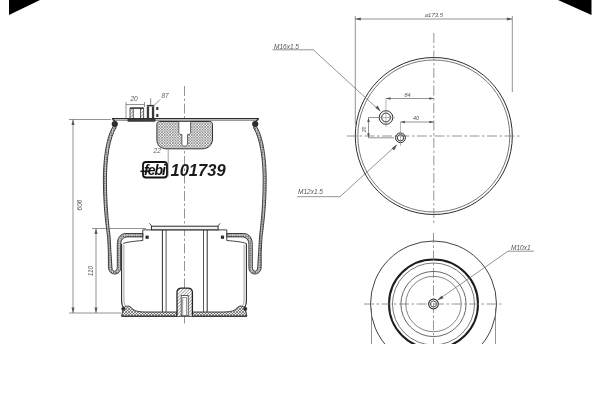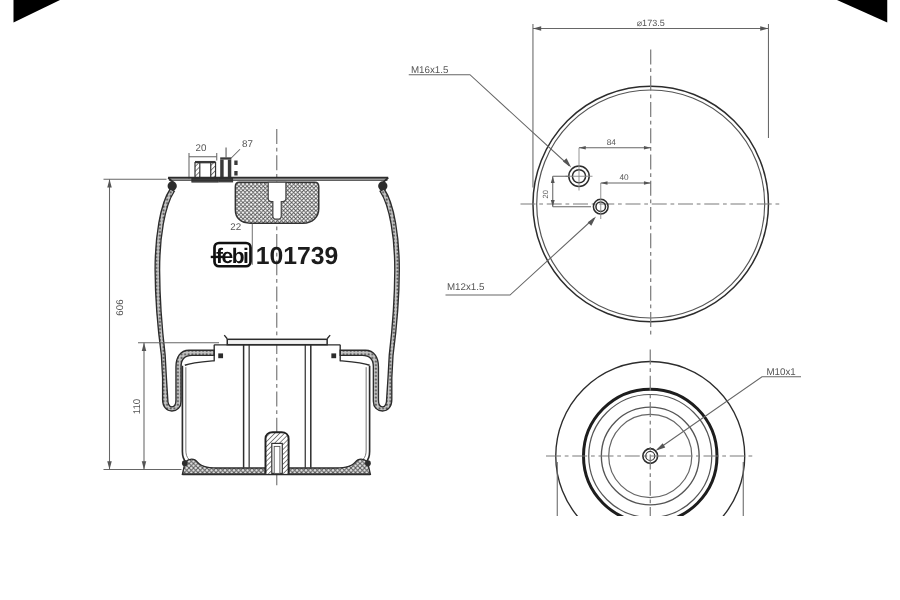--- a/index.html
+++ b/index.html
@@ -1,16 +1,16 @@
 <!DOCTYPE html>
 <html><head>
 <meta charset="utf-8">
 <style>
 html,body{margin:0;padding:0;background:#fff;}
-#c{position:relative;width:600px;height:344px;overflow:hidden;font-family:"Liberation Sans",sans-serif;}
+#c{position:relative;width:600px;height:344px;overflow:hidden;font-family:"Liberation Sans",sans-serif;font-style:italic;}
 </style>
 </head>
 <body>
 
 <div id="c">
 <svg width="600" height="400" viewBox="0 0 600 400">
 <defs>
 <pattern id="hatch" width="2.3" height="2.3" patternTransform="rotate(45)" patternUnits="userSpaceOnUse">
   <rect width="2.3" height="2.3" fill="#fff"></rect>
   <line x1="0" y1="0" x2="0" y2="2.3" stroke="#4a4a4a" stroke-width="0.9"></line>

